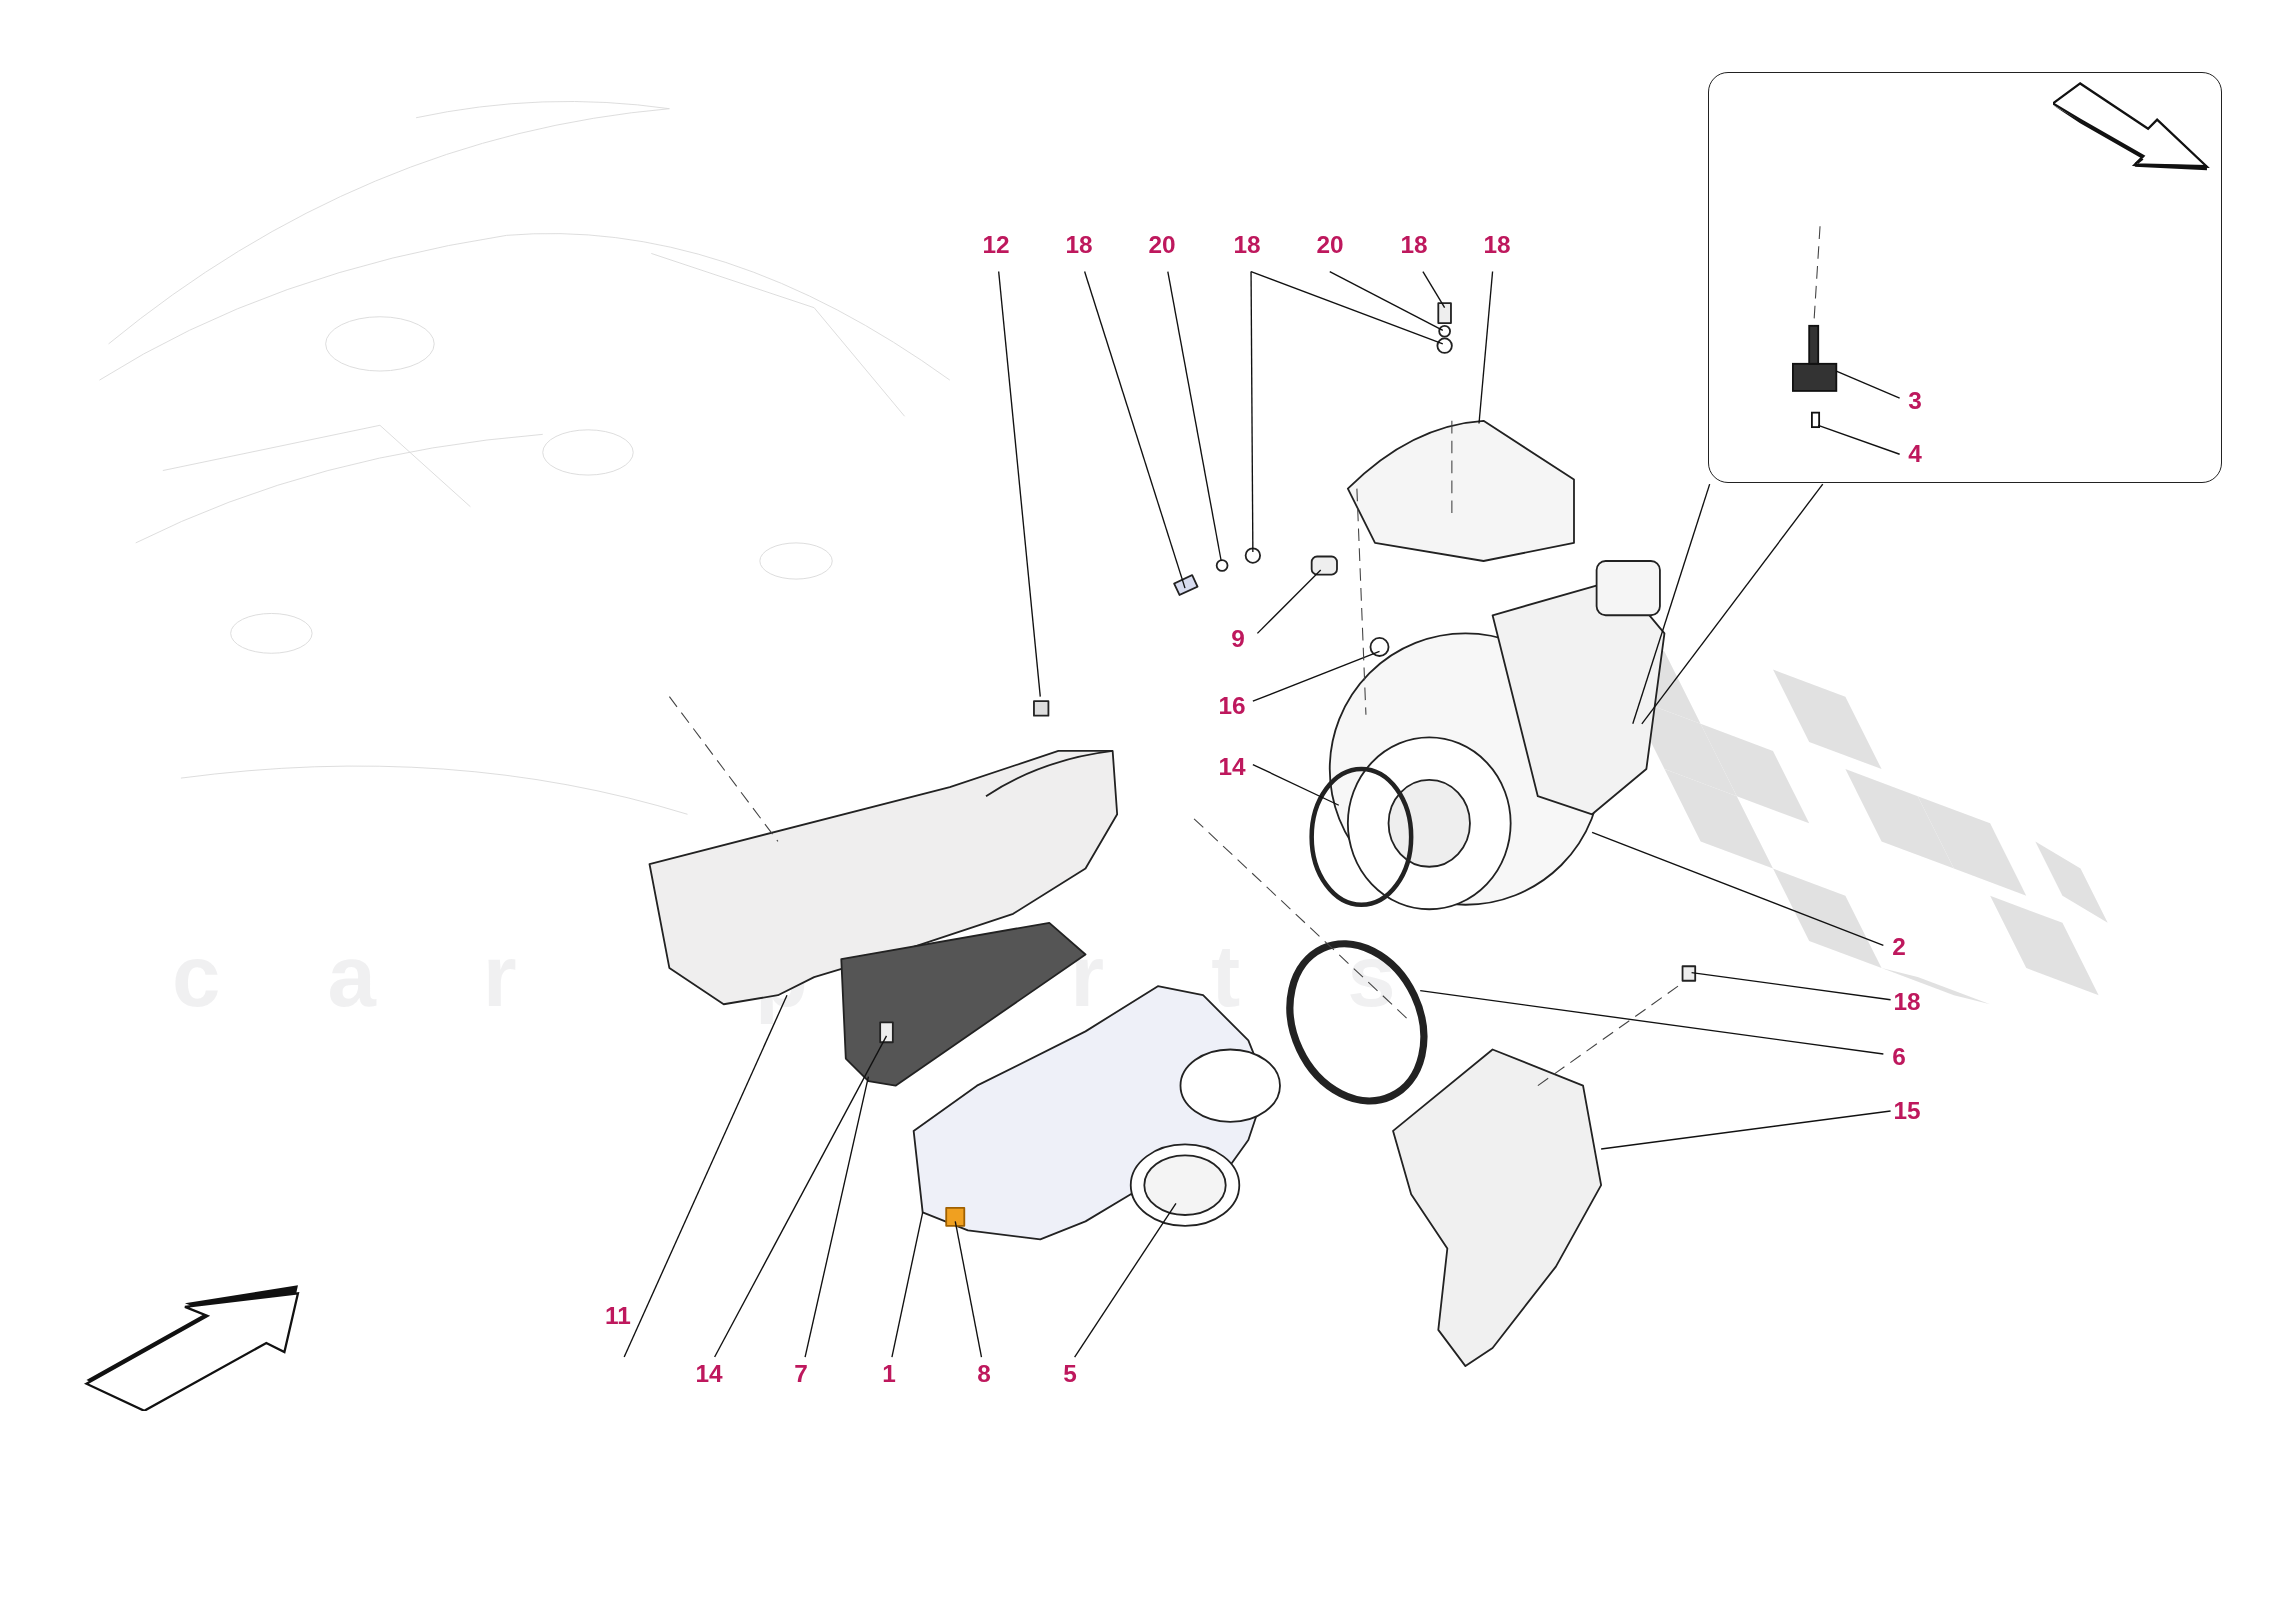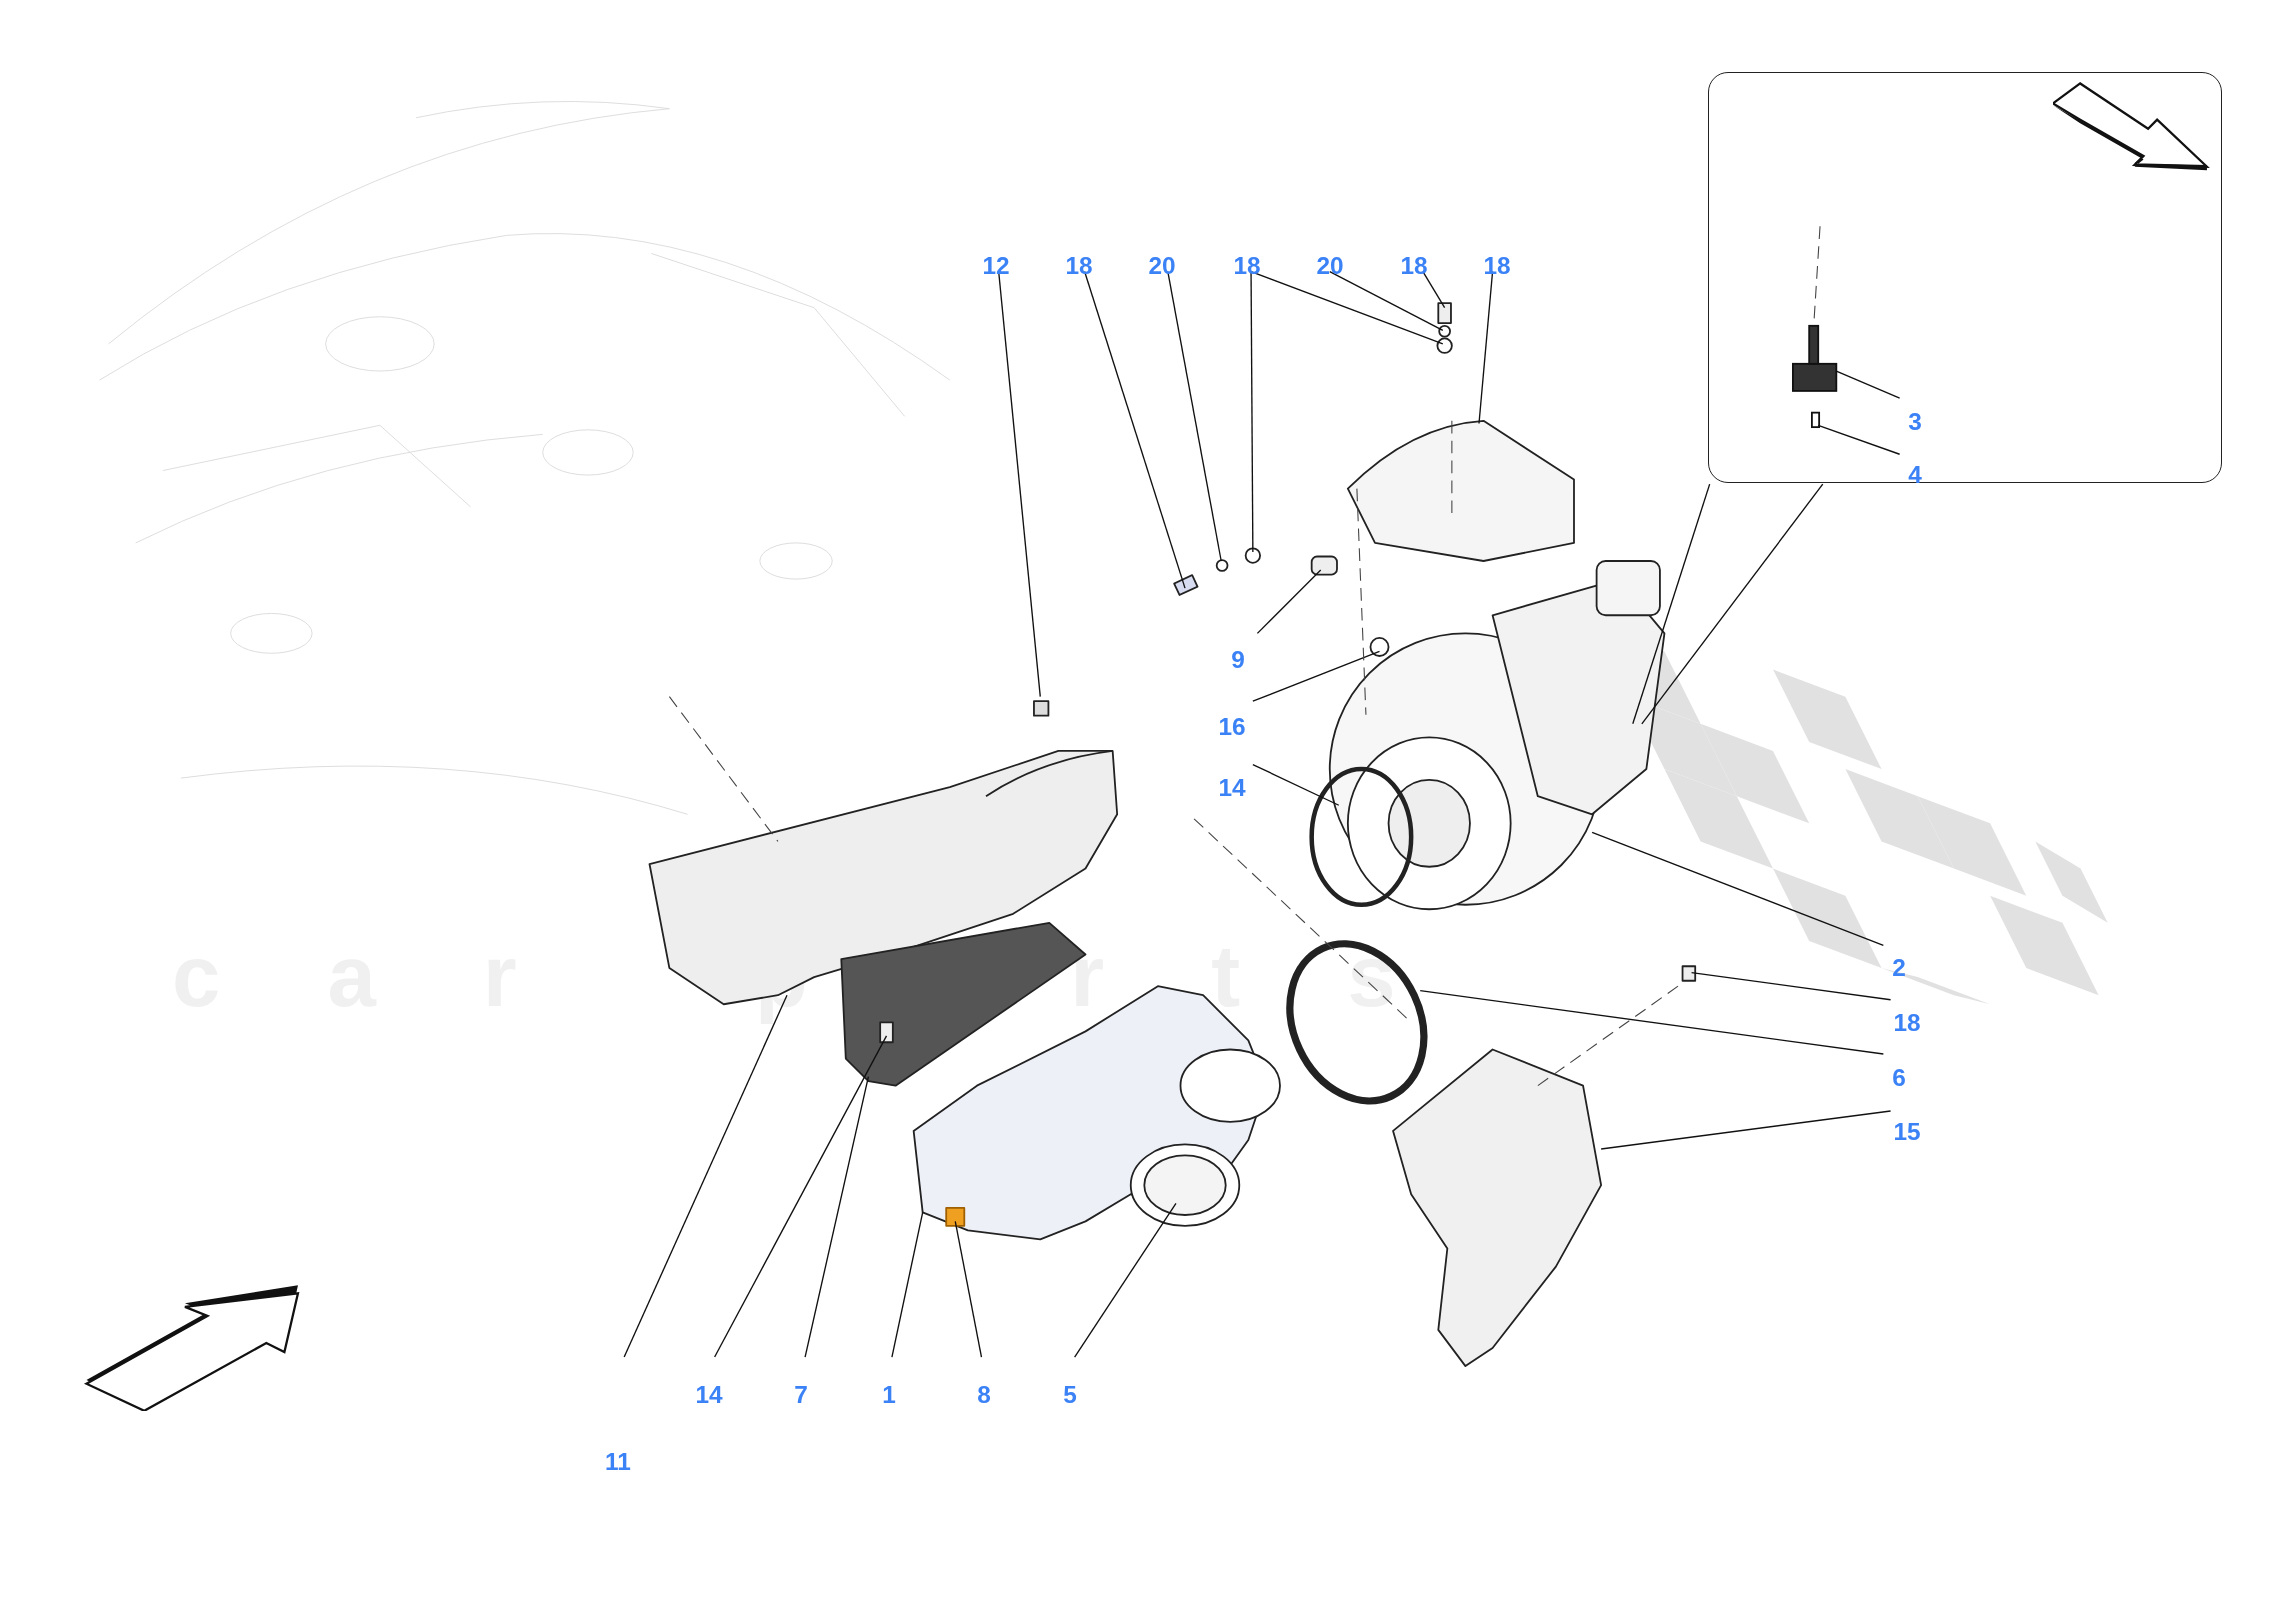--- a/index.html
+++ b/index.html
@@ -1,18 +1,18 @@
 <!DOCTYPE html>
 <html style="font-size:14.5px"><head>
 <meta charset="utf-8">
 <style>
   html, body { margin:0; padding:0; background:#ffffff; }
   body { width:2285px; height:1615px; position:relative; overflow:hidden; font-family:"Liberation Sans", sans-serif; }
   #stage { position:absolute; left:0; top:0; width:2285px; height:1615px; }
-  .label { position:absolute; font-family:"Liberation Sans", sans-serif; font-weight:bold; font-size:24.4px; color:#3b82f6; transform:translate(-50%,-50%); white-space:nowrap;margin-top:21px; }
+  .label { position:absolute; font-family:"Liberation Sans", sans-serif; font-weight:bold; font-size:24.4px; color:#be185d; transform:translate(-50%,-50%); white-space:nowrap; }
   .wm-main { position:absolute; left:167px; top:579px; font-family:"Liberation Sans", sans-serif; font-weight:bold; font-size:299px; letter-spacing:-5.4px; color:rgba(235,110,120,0.22); line-height:1; }
   .wm-sub { position:absolute; left:172px; top:932px; font-family:"Liberation Sans", sans-serif; font-weight:bold; font-size:87px; letter-spacing:107px; color:rgba(170,170,180,0.18); line-height:1; }
   .inset { position:absolute; left:1708px; top:72px; width:512px; height:409px; border:1.8px solid #222; border-radius:20px; background:transparent; }
 </style>
 </head>
 <body>
 
 <div id="stage">
 
   <svg style="position:absolute;left:0;top:0" width="2285" height="1615" viewBox="0 0 2526 1785">
@@ -151,20 +151,20 @@
   <div class="label" style="left:1497px;top:245px">18</div>
   <div class="label" style="left:1915px;top:401px">3</div>
   <div class="label" style="left:1915px;top:454px">4</div>
   <div class="label" style="left:1238px;top:639px">9</div>
   <div class="label" style="left:1232px;top:706px">16</div>
   <div class="label" style="left:1232px;top:767px">14</div>
   <div class="label" style="left:1899px;top:947px">2</div>
   <div class="label" style="left:1907px;top:1002px">18</div>
   <div class="label" style="left:1899px;top:1057px">6</div>
   <div class="label" style="left:1907px;top:1111px">15</div>
-  <div class="label" style="left:618px;top:1441px">11</div>
+  <div class="label" style="left:618px;top:1316px">11</div>
   <div class="label" style="left:709px;top:1374px">14</div>
   <div class="label" style="left:801px;top:1374px">7</div>
   <div class="label" style="left:889px;top:1374px">1</div>
   <div class="label" style="left:984px;top:1374px">8</div>
   <div class="label" style="left:1070px;top:1374px">5</div>
 </div>
 
 
 </body></html>

